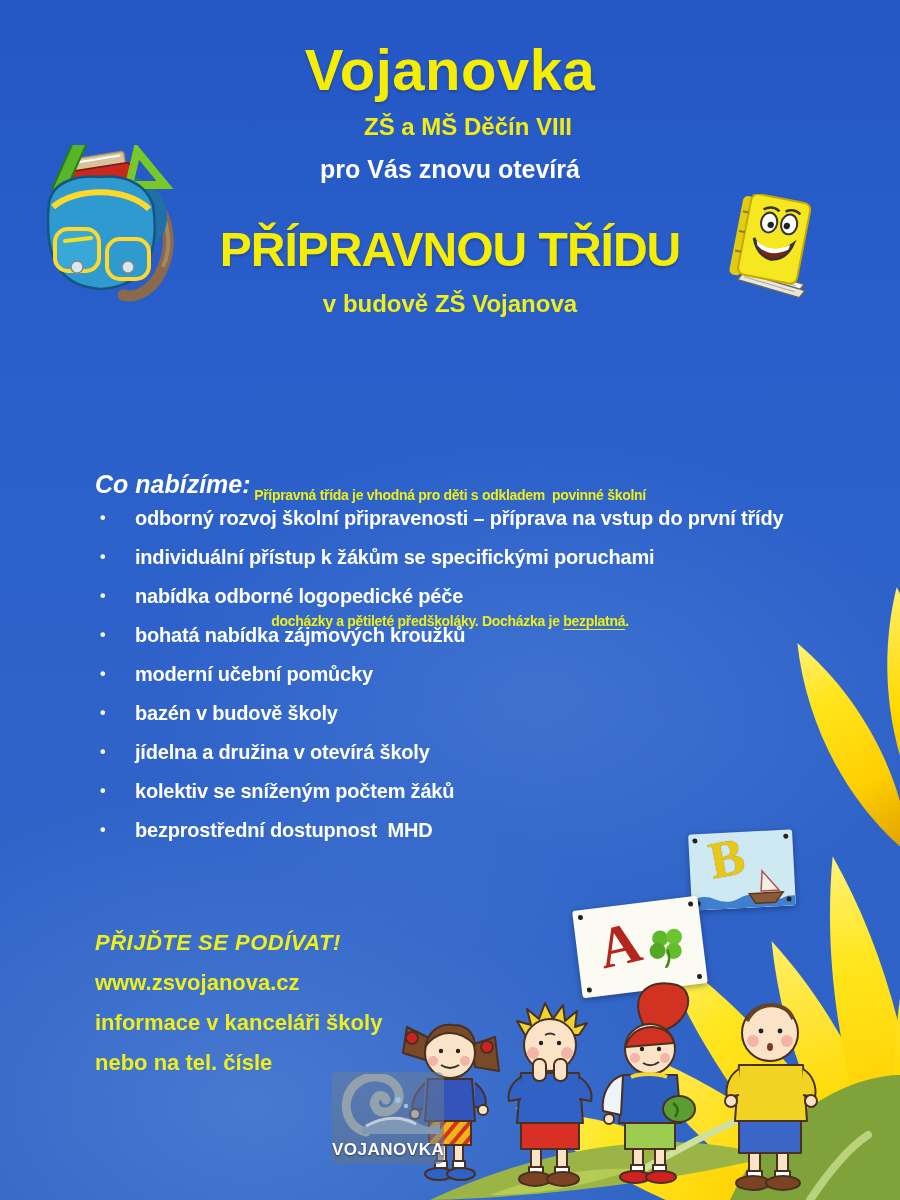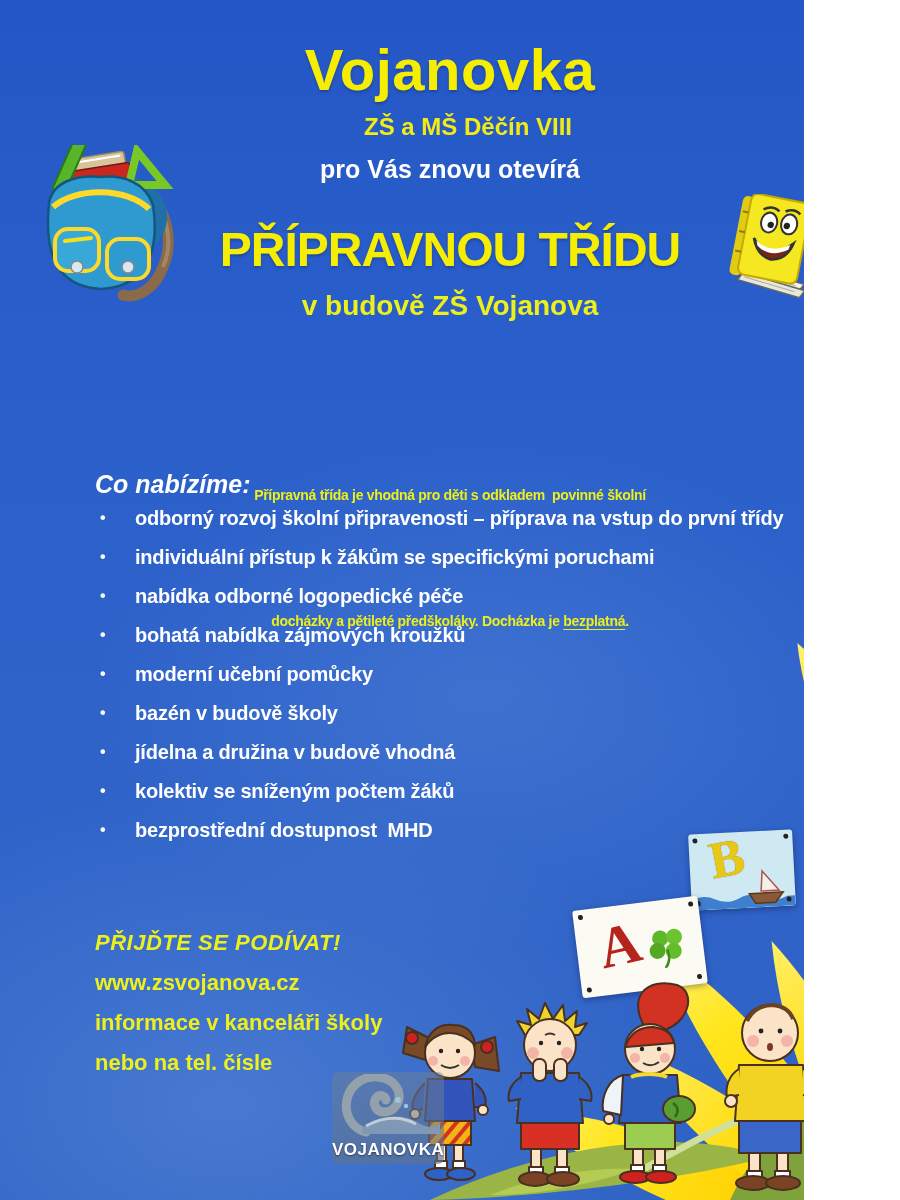--- a/index.html
+++ b/index.html
@@ -1,34 +1,34 @@
 <!DOCTYPE html>
 <html lang="cs"><head>
 <meta charset="utf-8">
 <style>
   * { margin:0; padding:0; box-sizing:border-box; }
   html,body { width:900px; height:1200px; }
   body { font-family:"Liberation Sans", sans-serif; overflow:hidden; }
 
   .poster {
-    position:relative; width:804px; height:1200px; overflow:hidden;
+    position:relative; width:900px; height:1200px; overflow:hidden;
     background:
       radial-gradient(ellipse 760px 520px at 28% 92%, rgba(130,175,235,0.30), transparent 62%),
       radial-gradient(ellipse 650px 430px at 60% 58%, rgba(120,168,230,0.22), transparent 60%),
       linear-gradient(180deg, #2457c5 0%, #2a5fcb 30%, #2f63c9 62%, #2e62c4 100%);
   }
 
   .abs { position:absolute; }
   .ctr { left:0; width:900px; text-align:center; }
 
   .title       { top:36px;  font-size:58px; font-weight:bold; color:#f6ee00; letter-spacing:0.5px; text-shadow:0 2px 3px rgba(0,0,60,.25); }
   .subtitle    { top:113px; font-size:24px; font-weight:bold; color:#f3ec14;padding-left:36px; }
   .tagline     { top:155px; font-size:25px; font-weight:bold; color:#ffffff; }
   .heading     { top:222px; font-size:48px; font-weight:bold; color:#f6ee00; letter-spacing:-1px; text-shadow:0 2px 3px rgba(0,0,60,.25); }
-  .subheading  { top:290px; font-size:28px; font-weight:bold; color:#eef01c; }
+  .subheading  { top:290px; font-size:24px; font-weight:bold; color:#eef01c; }
 
   .intro { top:390px; left:90px; width:720px; text-align:center; color:#edef1a;
            font-size:14px; font-weight:bold; line-height:42px; letter-spacing:-0.3px; white-space:pre-wrap; }
   .intro .u { text-decoration:underline; text-underline-offset:3px; }
 
   .offers-heading { left:95px; top:470px; font-size:25px; font-weight:bold; font-style:italic; color:#ffffff; }
 
   .offers { left:100px; top:506px; width:720px; list-style:none; }
   .offers li { display:flex; margin-bottom:15px; color:#ffffff; font-size:20px; font-weight:bold; line-height:24px; }
   .offers li .dot { width:35px; flex:none; font-size:16px; line-height:24px; }
@@ -190,21 +190,21 @@
     <li>
         <span class="dot">•</span>
         <span class="txt">moderní učební pomůcky</span>
       </li>
     <li>
         <span class="dot">•</span>
         <span class="txt">bazén v budově školy</span>
       </li>
     <li>
         <span class="dot">•</span>
-        <span class="txt">jídelna a družina v budově vhodná</span>
+        <span class="txt">jídelna a družina v otevírá školy</span>
       </li>
     <li>
         <span class="dot">•</span>
         <span class="txt">kolektiv se sníženým počtem žáků</span>
       </li>
     <li>
         <span class="dot">•</span>
         <span class="txt">bezprostřední dostupnost  MHD</span>
       </li>
   </ul>

